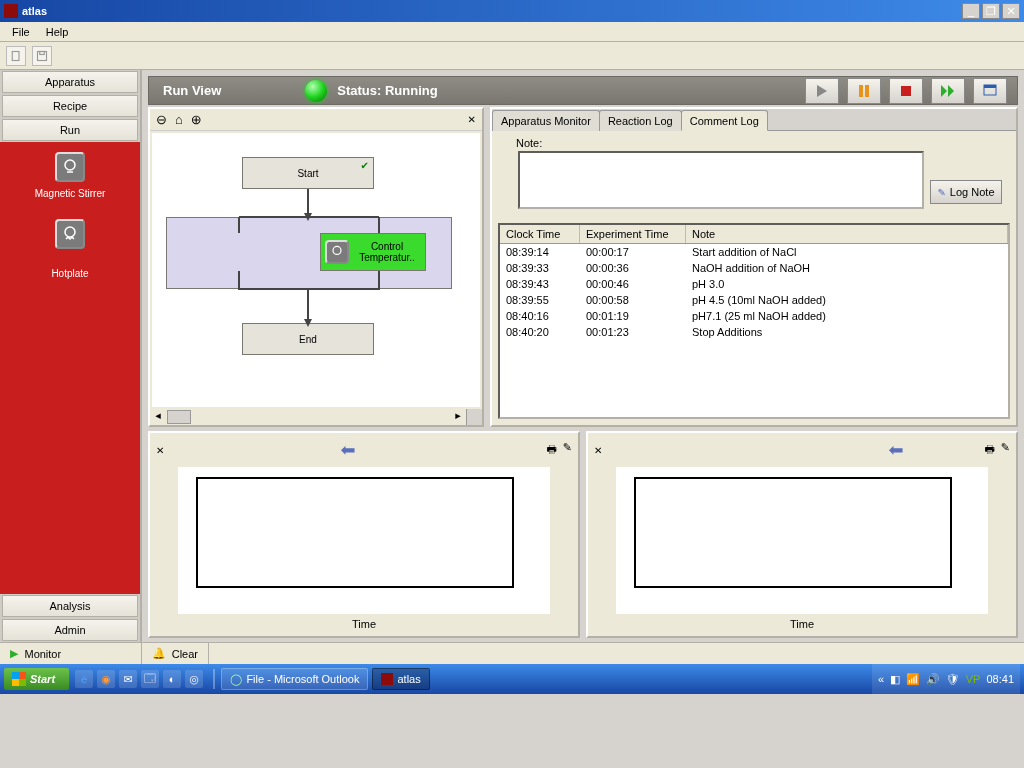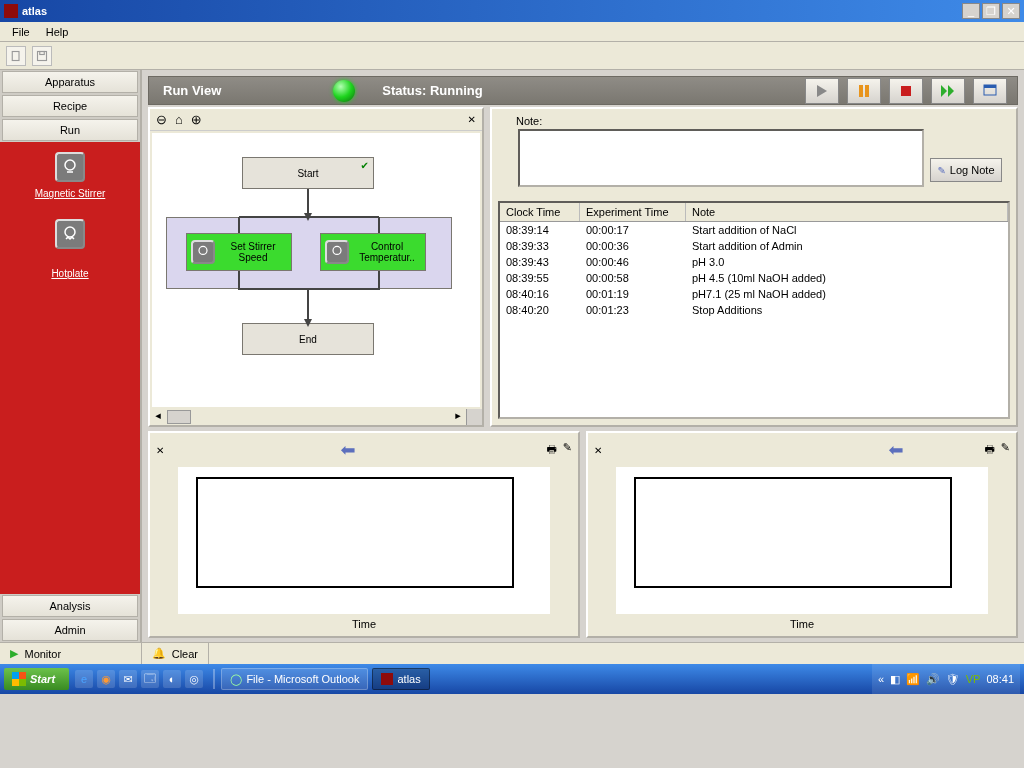--- a/index.html
+++ b/index.html
@@ -10,27 +10,27 @@
   .win-btns { margin-left:auto; display:flex; }
   .win-btn { width:18px; height:16px; background:#D6D3CE; border:1px solid #888; margin-left:2px; text-align:center; line-height:14px;}
   .menubar { height:20px; background:#ECE9D8; display:flex; align-items:center; padding:0 4px; border-bottom:1px solid #B3B0A8;}
   .menu-item { padding:2px 8px; cursor:default;}
   .toolbar { height:28px; background:#ECE9D8; display:flex; align-items:center; padding:0 6px; border-bottom:1px solid #B3B0A8; gap:6px;}
   .tbtn { width:20px; height:20px; border:1px solid #bbb; background:#F5F3EC; display:flex; align-items:center; justify-content:center; color:#888;}
   .tbtn svg { width:12px; height:12px; stroke:#999; fill:none; stroke-width:1.5;}
   .main { display:flex; height:572px; }
   .sidebar { width:142px; background:#cfccc5; display:flex; flex-direction:column; border-right:2px solid #B3B0A8;}
   .sb-btn { height:22px; background:linear-gradient(#F5F3EC,#E5E2D8); border:1px solid #B3B0A8; margin:1px 2px; text-align:center; line-height:20px;}
-  .sb-red { flex:1; background:#C91E1E; color:white; padding-top:10px; display:flex; flex-direction:column; align-items:center; gap:6px;text-decoration:underline;}
+  .sb-red { flex:1; background:#C91E1E; color:white; padding-top:10px; display:flex; flex-direction:column; align-items:center; gap:6px;}
   .app-icon { width:30px; height:30px; background:#7b7b7b; border:2px outset #ddd; border-radius:4px; display:flex; align-items:center; justify-content:center;}
   .app-icon svg { stroke:white; fill:none; stroke-width:1.5; }
   .content { flex:1; display:flex; flex-direction:column; }
   .runbar { height:34px; background:linear-gradient(#8F8C86,#7A7770); display:flex; align-items:center; padding:0 10px 0 14px; color:white; border:1px solid #6d6a63; margin:6px 6px 2px 6px; }
   .runbar-title { font-weight:bold; font-size:13px;text-align:right;}
-  .status-wrap { margin-left:112px; display:flex; align-items:center; gap:27px;text-align:right;}
+  .status-wrap { margin-left:84px; display:flex; align-items:center; gap:10px;text-align:right;}
   .led { width:22px; height:22px; background:radial-gradient(circle at 35% 30%, #b2ffb2, #1ed41e 50%, #0a6e0a); border-radius:50%; box-shadow: 0 0 4px #1ed41e;}
   .ctrl-btns { margin-left:auto; display:flex; gap:8px; }
   .ctrl { width:34px; height:26px; background:linear-gradient(#F5F3EC,#D6D3CE); border:1px solid #888; display:flex; align-items:center; justify-content:center;}
   .panels { flex:1; display:flex; padding:0 6px; gap:6px;}
   .panel { background:#ECE9D8; border:2px solid #B3B0A8; border-top-color:#fff; border-left-color:#fff; position:relative;}
   .flowpanel { width:336px; height:320px; display:flex; flex-direction:column;}
   .fp-tools { height:22px; display:flex; align-items:center; gap:8px; padding:0 6px; border-bottom:1px solid #ccc;}
   .fz { font-size:13px; cursor:default;}
   .fp-canvas { flex:1; background:white; position:relative; margin:2px;}
   .node { position:absolute; background:#E6E3DA; border:1px solid #7a7770; display:flex; align-items:center; justify-content:center; }
@@ -179,28 +179,20 @@
           <span class="fz">⌂</span>
           <span class="fz">⊕</span>
           <span style="margin-left:auto; font-size:10px;">✕</span>
         </div>
         <div class="fp-canvas">
           <div class="node" style="left:90px; top:24px; width:132px; height:32px;">
             <span class="nlabel">Start</span>
             <span style="position:absolute; right:4px; top:2px; color:green; font-size:10px;">✔</span>
           </div>
           <div class="para" style="left:14px; top:84px; width:286px; height:72px;"></div>
-          <div class="node greennode" style="left:34px; top:100px; width:106px; height:38px; display:flex;">
-            <div class="app-icon" style="width:24px;height:24px; margin-left:4px;">
-                <svg width="16" height="16" viewBox="0 0 20 20">
-                  <circle cx="10" cy="8" r="5" stroke="white" fill="none"></circle>
-                </svg>
-              </div>
-            <span class="nlabel" style="flex:1;">Set Stirrer Speed</span>
-          </div>
           <div class="node greennode" style="left:168px; top:100px; width:106px; height:38px; display:flex;">
             <div class="app-icon" style="width:24px;height:24px; margin-left:4px;">
                 <svg width="16" height="16" viewBox="0 0 20 20">
                   <circle cx="10" cy="8" r="5" stroke="white" fill="none"></circle>
                 </svg>
               </div>
             <span class="nlabel" style="flex:1;">Control Temperatur..</span>
           </div>
           <div class="node" style="left:90px; top:190px; width:132px; height:32px;">
             <span class="nlabel">End</span>
@@ -218,20 +210,25 @@
         <div class="scrolls">
           <div style="width:16px; text-align:center;">◂</div>
           <div class="thumb"></div>
           <div style="flex:1;"></div>
           <div style="width:16px; text-align:center;">▸</div>
           <div style="width:16px; background:#D6D3CE; border-left:1px solid #999;"></div>
         </div>
       </div>
 
       <div class="panel rpanel">
+        <div class="tabs">
+          <div class="tab">Apparatus Monitor</div>
+          <div class="tab">Reaction Log</div>
+          <div class="tab active">Comment Log</div>
+        </div>
         <div class="rcontent">
           <div style="margin:0 0 2px 18px;">Note:</div>
           <div class="notewrap">
             <div style="width:14px;"></div>
             <div class="notebox"></div>
             <div style="width:80px; display:flex; align-items:flex-start;">
               <div class="lognote">
                 <span style="color:#5C6FBD; font-size:10px;">✎</span>
                 <span>Log Note</span>
               </div>
@@ -245,21 +242,21 @@
             </div>
             <div id="tbody">
                 <div class="trow">
                   <div class="td c1">08:39:14</div>
                   <div class="td c2">00:00:17</div>
                   <div class="td c3">Start addition of NaCl</div>
                 </div>
                 <div class="trow">
                   <div class="td c1">08:39:33</div>
                   <div class="td c2">00:00:36</div>
-                  <div class="td c3">Start addition of Admin</div>
+                  <div class="td c3">NaOH addition of NaOH</div>
                 </div>
                 <div class="trow">
                   <div class="td c1">08:39:43</div>
                   <div class="td c2">00:00:46</div>
                   <div class="td c3">pH 3.0</div>
                 </div>
                 <div class="trow">
                   <div class="td c1">08:39:55</div>
                   <div class="td c2">00:00:58</div>
                   <div class="td c3">pH 4.5 (10ml NaOH added)</div>

